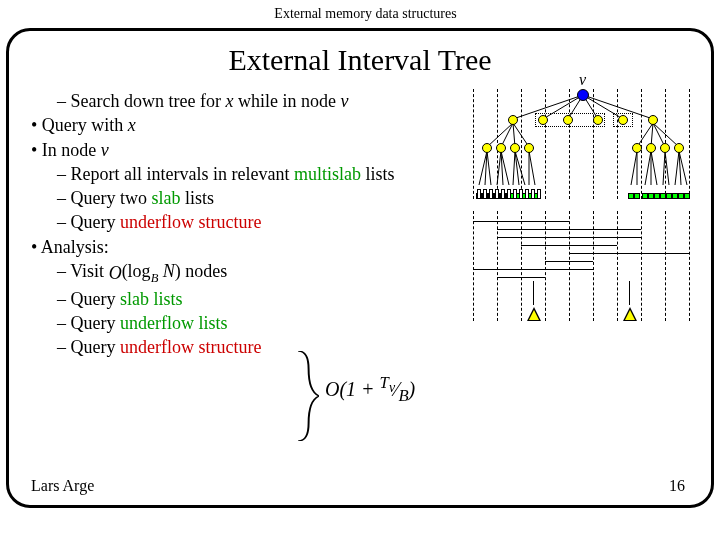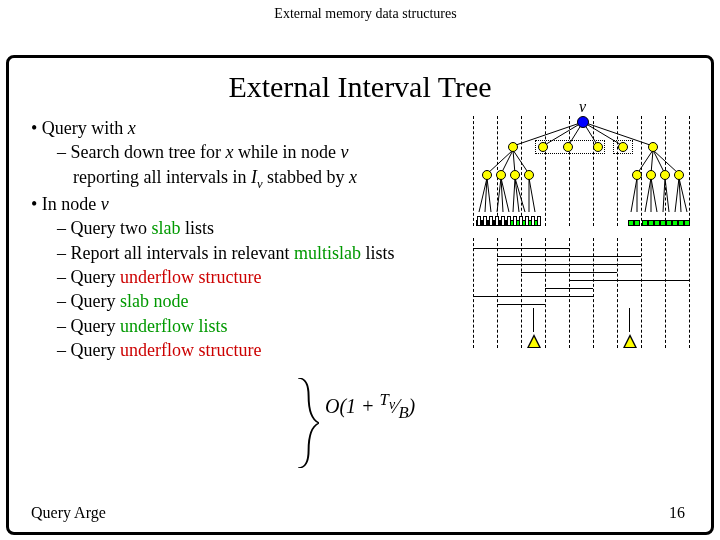--- a/index.html
+++ b/index.html
@@ -19,23 +19,22 @@
     color: #000;
     margin-left: 11px;
   }
   .slide-frame {
     position: absolute;
     left: 6px;
     top: 28px;
     width: 708px;
     height: 480px;
     border: 3px solid #000;
-    border-radius: 8px;
+    border-radius: 24px;
     background: #fff;
-    margin-top: 27px;
   }
   .slide-title {
     text-align: center;
     font-size: 30px;
     font-weight: normal;
     margin: 12px 0 8px;
   }
   .content {
     position: absolute;
     left: 22px;
@@ -76,21 +75,21 @@
     position: absolute;
     left: 284px;
     top: 320px;
     width: 26px;
     height: 90px;
   }
   .brace svg { width: 100%; height: 100%; }
   .formula-mid {
     position: absolute;
     left: 316px;
-    top: 332px;
+    top: 342px;
     font-size: 20px;
     font-style: italic;
   }
   .formula-right {
     position: absolute;
     left: 452px;
     top: 346px;
     font-size: 22px;
     font-style: italic;
   }
@@ -185,28 +184,29 @@
 </style>
 </head>
 <body>
 
 <div class="header">External memory data structures</div>
 
 <div class="slide-frame">
   <div class="slide-title">External Interval Tree</div>
 
   <div class="content" id="content">
+      <div class="row bul2">Search down tree for <span class="italic">x</span> while in node <span class="italic">v</span></div>
       <div class="row bul1">Query with <span class="italic">x</span></div>
-      <div class="row bul2">Search down tree for <span class="italic">x</span> while in node <span class="italic">v</span></div>
-      <div class="row " style="margin-left: 42px;">reporting all intervals in <span class="italic">I<span class="sub">v</span></span> stabbed by <span class="italic">x</span></div>
       <div class="row bul1">In node <span class="italic">v</span></div>
+      <div class="row bul2">Report all intervals in relevant <span class="green">multislab</span> lists</div>
       <div class="row bul2">Query two <span class="green">slab</span> lists</div>
-      <div class="row bul2">Report all intervals in relevant <span class="green">multislab</span> lists</div>
       <div class="row bul2">Query <span class="red">underflow structure</span></div>
-      <div class="row bul2">Query <span class="green">slab node</span></div>
+      <div class="row bul1">Analysis:</div>
+      <div class="row bul2">Visit <span class="math-img">O</span>(log<span class="sub">B</span> <span class="italic">N</span>) nodes</div>
+      <div class="row bul2">Query <span class="green">slab lists</span></div>
       <div class="row bul2">Query <span class="green">underflow lists</span></div>
       <div class="row bul2">Query <span class="red">underflow structure</span></div>
     </div>
 
   <div class="brace">
     <svg viewBox="0 0 20 100" preserveAspectRatio="none">
       <path d="M4 0 Q12 0 12 20 Q12 45 20 50 Q12 55 12 80 Q12 100 4 100" fill="none" stroke="#000" stroke-width="1.5"></path>
     </svg>
   </div>
   <div class="formula-mid" id="fmid">O(1 + <sup>T<sub>v</sub></sup>⁄<sub>B</sub>)</div>
@@ -333,15 +333,15 @@
       <div class="hh" style="left: 0px; width: 120px; top: 58px;"></div>
       <div class="hh" style="left: 24px; width: 48px; top: 66px;"></div>
       <div class="arrow" style="left: 60px; top: 70px; height: 24px;"></div>
       <div class="arrow" style="left: 156px; top: 70px; height: 24px;"></div>
       <div class="tri-out" style="left: 54px;"></div>
       <div class="tri-in" style="left: 56px;"></div>
       <div class="tri-out" style="left: 150px;"></div>
       <div class="tri-in" style="left: 152px;"></div>
     </div>
 
-  <div class="footer-left">Query Arge</div>
+  <div class="footer-left">Lars Arge</div>
   <div class="footer-right">16</div>
 </div>
 
 </body></html>

